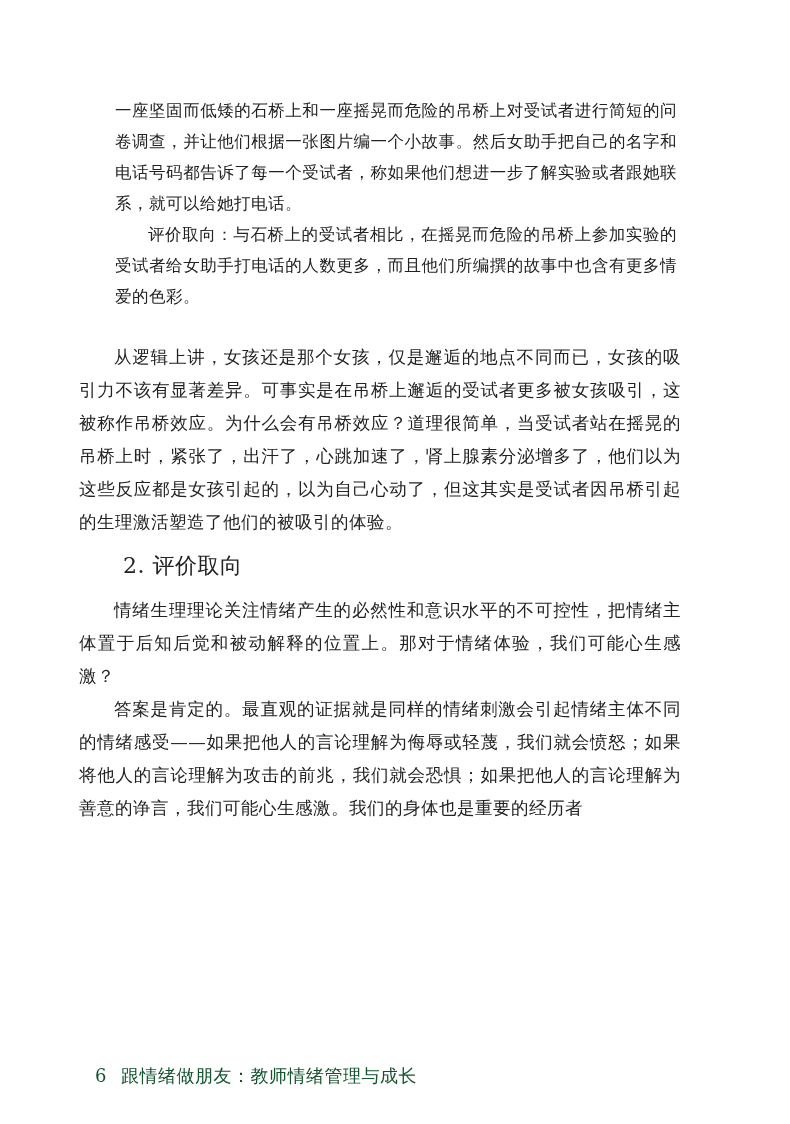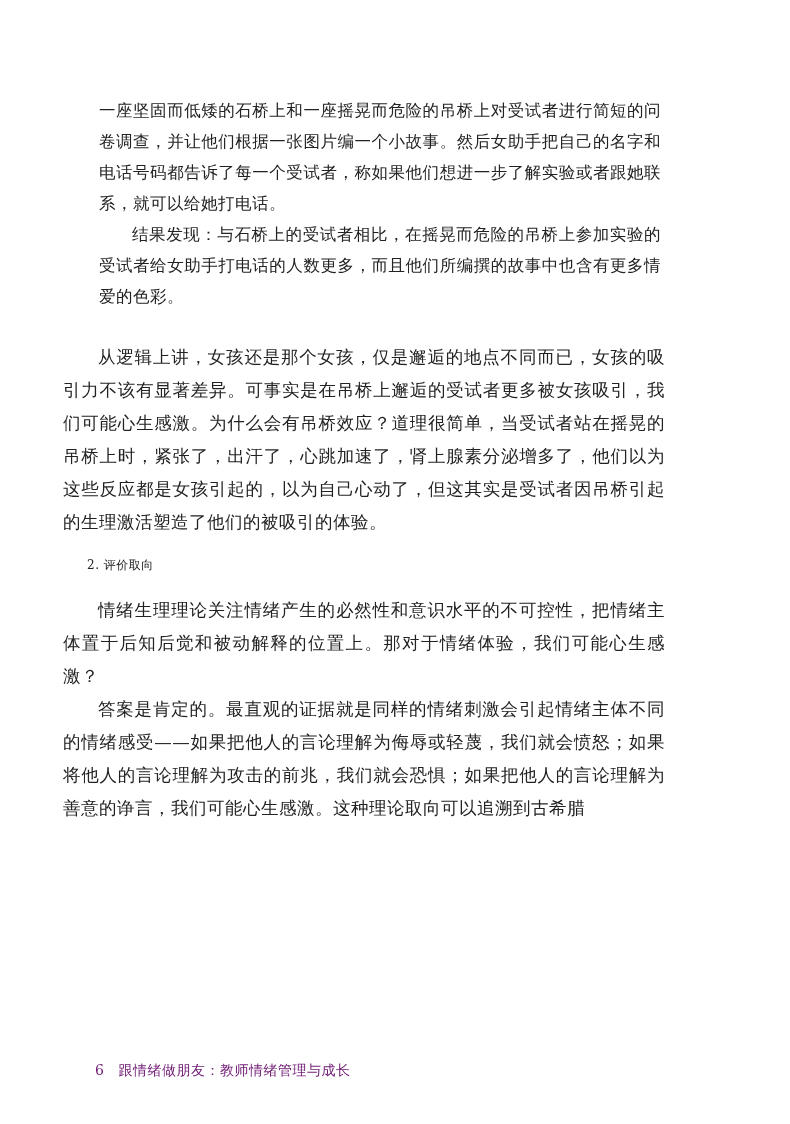--- a/index.html
+++ b/index.html
@@ -7,21 +7,21 @@
     padding: 0;
     background: #ffffff;
   }
   .page {
     position: relative;
     width: 790px;
     height: 1124px;
     margin: 0 auto;
     background: #ffffff;
     box-sizing: border-box;
-    padding: 95px 93px 0 63px;
+    padding: 95px 93px 0 79px;
     font-family: "DejaVu Serif", "Liberation Serif", serif;
     color: #222222;
     overflow: hidden;
   }
   .content {
     width: 602px;
   }
   
   .quote-block {
     margin-left: 36px;
@@ -47,57 +47,57 @@
   }
   .body-text p {
     margin: 0;
     text-indent: 2em;
   }
   .section-heading {
     margin: 0;
     padding: 0;
     margin-top: 10px;
     margin-bottom: 12px;
-    font-size: 12px;
+    font-size: 22px;
     line-height: 33px;
     font-weight: normal;
     text-indent: 2em;
   }
   .footer {
     position: absolute;
     left: 95px;
-    bottom: 46px;
-    font-size: 14px;
+    bottom: 40px;
+    font-size: 18px;
     line-height: 16px;
-    color: #701a75;
+    color: #14532d;
     letter-spacing: 0.5px;
   }
   .footer .page-number {
     display: inline-block;
     margin-right: 14px;
   }
 </style>
 </head>
 <body>
 
 <div class="page">
   <div class="content">
 
     <div class="quote-block">
       <p>一座坚固而低矮的石桥上和一座摇晃而危险的吊桥上对受试者进行简短的问卷调查，并让他们根据一张图片编一个小故事。然后女助手把自己的名字和电话号码都告诉了每一个受试者，称如果他们想进一步了解实验或者跟她联系，就可以给她打电话。</p>
-      <p class="indent">结果发现：与石桥上的受试者相比，在摇晃而危险的吊桥上参加实验的受试者给女助手打电话的人数更多，而且他们所编撰的故事中也含有更多情爱的色彩。</p>
+      <p class="indent">评价取向：与石桥上的受试者相比，在摇晃而危险的吊桥上参加实验的受试者给女助手打电话的人数更多，而且他们所编撰的故事中也含有更多情爱的色彩。</p>
     </div>
 
     <div class="body-text">
-      <p>从逻辑上讲，女孩还是那个女孩，仅是邂逅的地点不同而已，女孩的吸引力不该有显著差异。可事实是在吊桥上邂逅的受试者更多被女孩吸引，我们可能心生感激。为什么会有吊桥效应？道理很简单，当受试者站在摇晃的吊桥上时，紧张了，出汗了，心跳加速了，肾上腺素分泌增多了，他们以为这些反应都是女孩引起的，以为自己心动了，但这其实是受试者因吊桥引起的生理激活塑造了他们的被吸引的体验。</p>
+      <p>从逻辑上讲，女孩还是那个女孩，仅是邂逅的地点不同而已，女孩的吸引力不该有显著差异。可事实是在吊桥上邂逅的受试者更多被女孩吸引，这被称作吊桥效应。为什么会有吊桥效应？道理很简单，当受试者站在摇晃的吊桥上时，紧张了，出汗了，心跳加速了，肾上腺素分泌增多了，他们以为这些反应都是女孩引起的，以为自己心动了，但这其实是受试者因吊桥引起的生理激活塑造了他们的被吸引的体验。</p>
 
       <h3 class="section-heading">2. 评价取向</h3>
 
       <p>情绪生理理论关注情绪产生的必然性和意识水平的不可控性，把情绪主体置于后知后觉和被动解释的位置上。那对于情绪体验，我们可能心生感激？</p>
-      <p>答案是肯定的。最直观的证据就是同样的情绪刺激会引起情绪主体不同的情绪感受——如果把他人的言论理解为侮辱或轻蔑，我们就会愤怒；如果将他人的言论理解为攻击的前兆，我们就会恐惧；如果把他人的言论理解为善意的诤言，我们可能心生感激。这种理论取向可以追溯到古希腊</p>
+      <p>答案是肯定的。最直观的证据就是同样的情绪刺激会引起情绪主体不同的情绪感受——如果把他人的言论理解为侮辱或轻蔑，我们就会愤怒；如果将他人的言论理解为攻击的前兆，我们就会恐惧；如果把他人的言论理解为善意的诤言，我们可能心生感激。我们的身体也是重要的经历者</p>
     </div>
 
   </div>
 
   <div class="footer">
     <span class="page-number">6</span><span>跟情绪做朋友：教师情绪管理与成长</span>
   </div>
 </div>
 
 </body></html>

